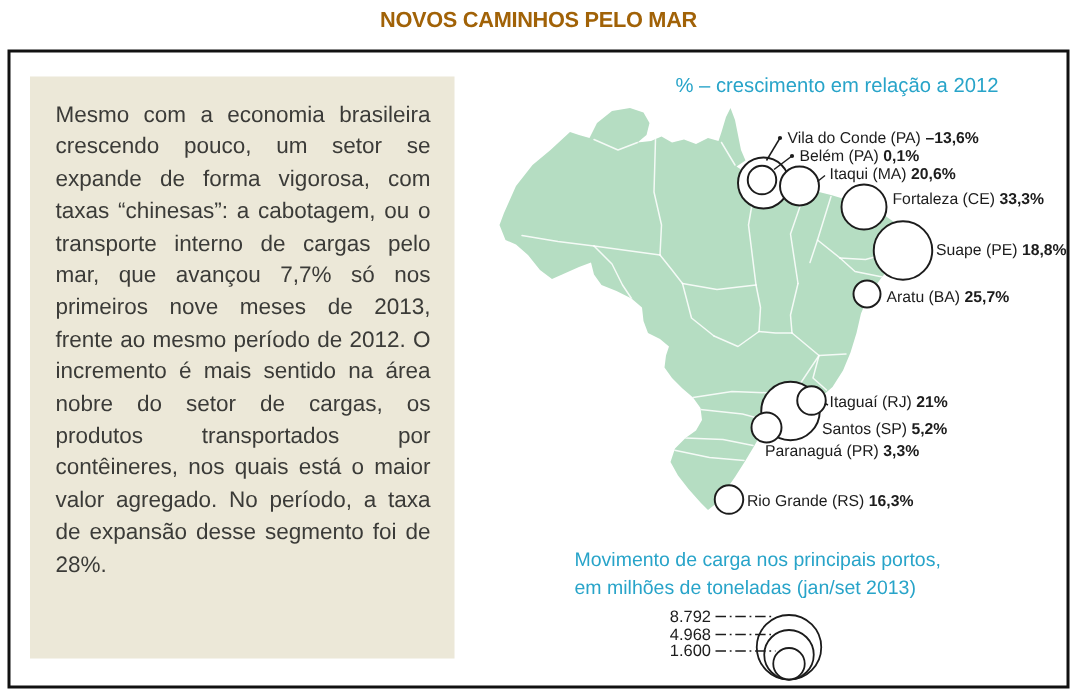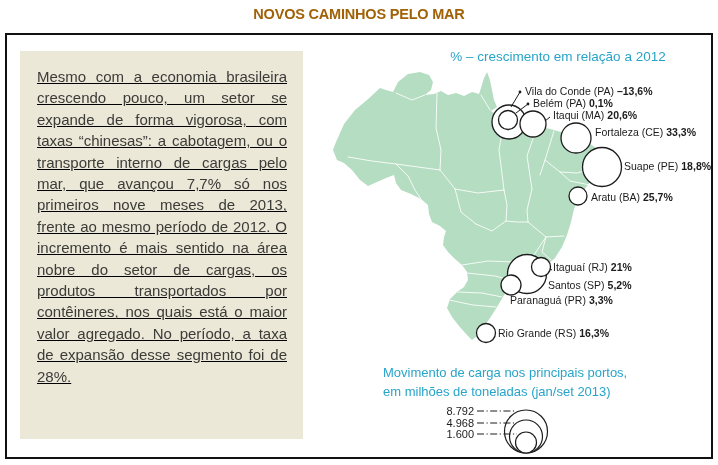--- a/index.html
+++ b/index.html
@@ -18,21 +18,20 @@
     font-size:14.5px;font-weight:700;letter-spacing:-0.2px;color:#a16207;
   }
   .outer-box{
     position:absolute;left:5px;top:33px;width:704px;height:422px;
     border:2px solid #111;background:#fff;
   }
   .article-panel{
     position:absolute;left:20px;top:51px;width:283px;height:388px;
     background:var(--panel-beige);box-sizing:border-box;
     padding:15px 16px 0 17px;
-    text-decoration:underline;
   }
   .article-panel p{
     margin:0;font-size:15px;line-height:21.4px;text-align:justify;
     color:#3b3b38;
   }
   .overlay-svg{position:absolute;left:0;top:0;}
   .brazil{fill:var(--map-green);}
   .state{stroke:#ffffff;stroke-width:1;fill:none;opacity:.85;stroke-linecap:round;stroke-linejoin:round;}
   .port-circle{fill:#ffffff;stroke:var(--ink);stroke-width:1.3;}
   .leader{stroke:var(--ink);stroke-width:1;fill:none;}

